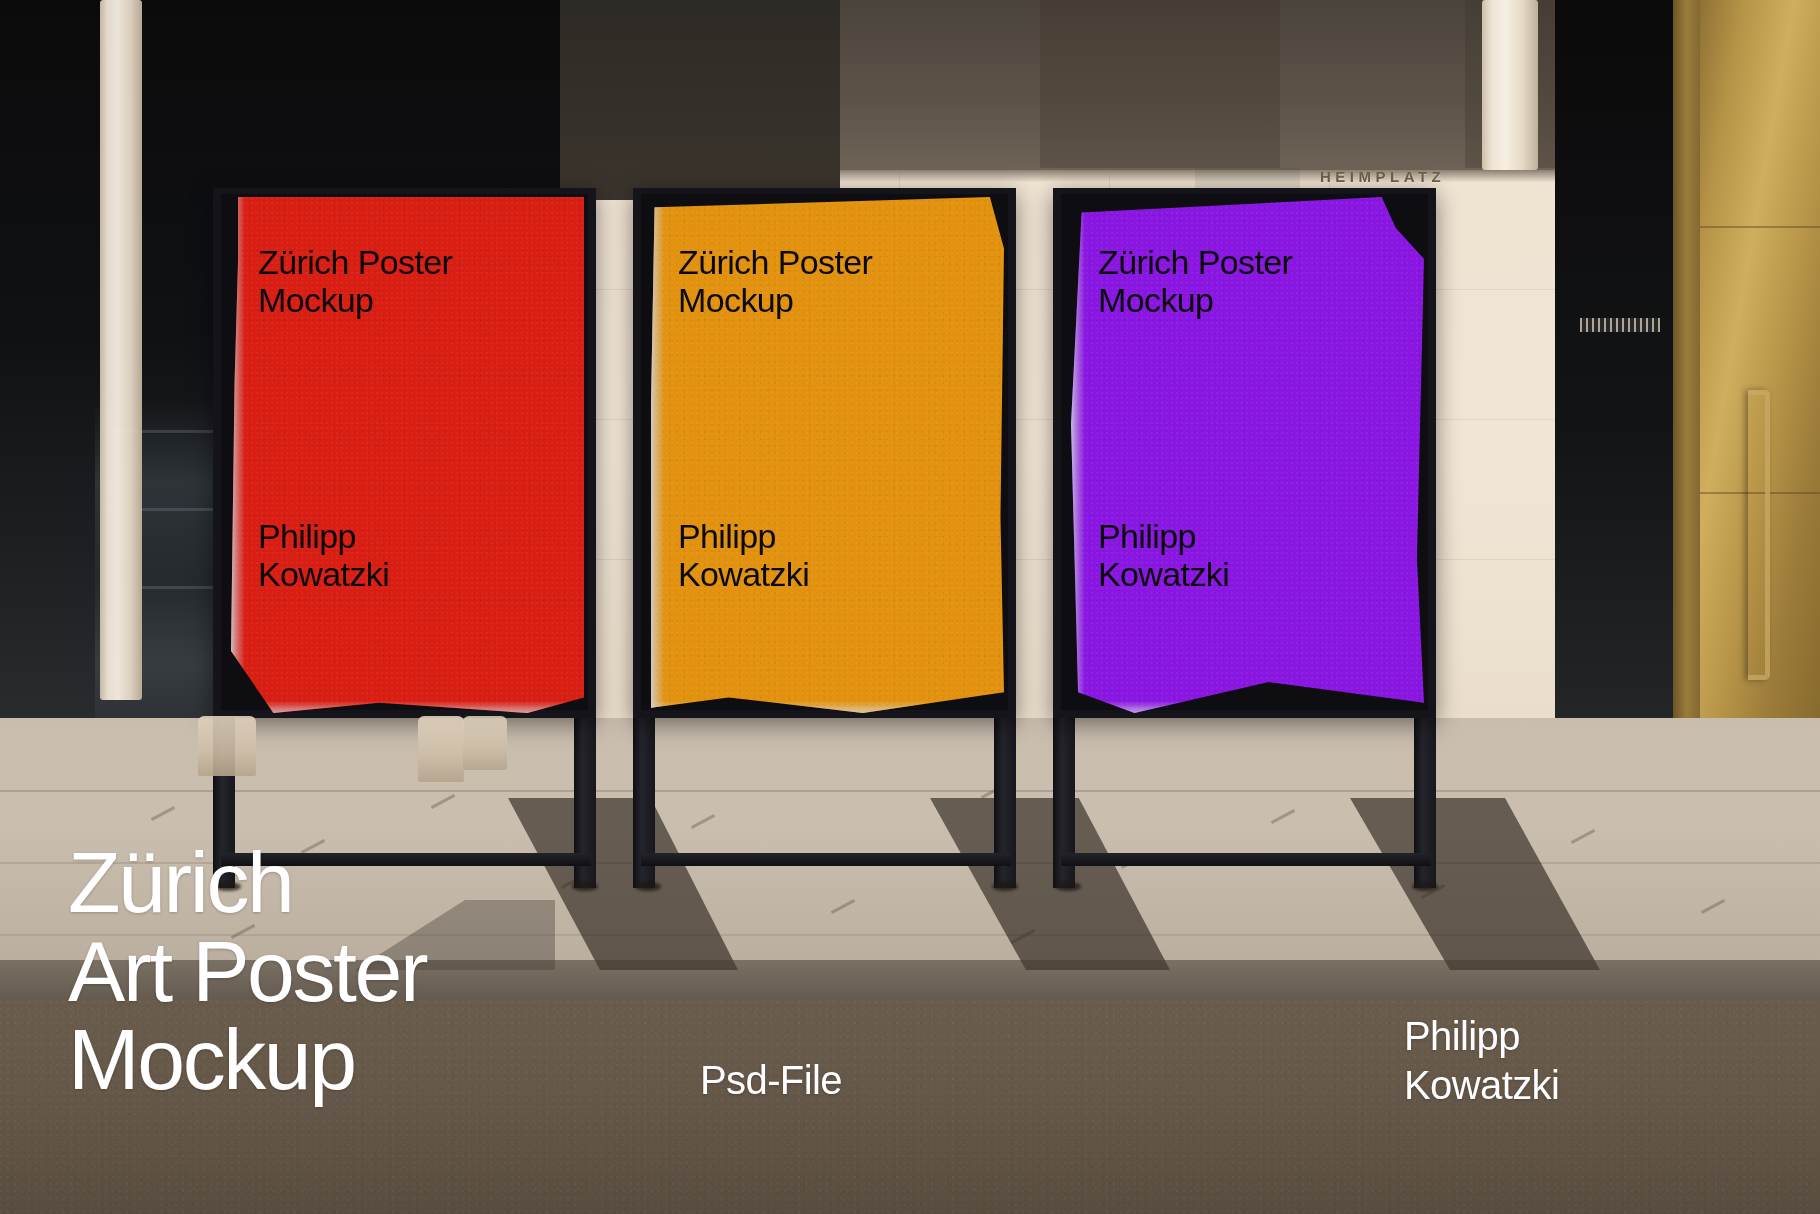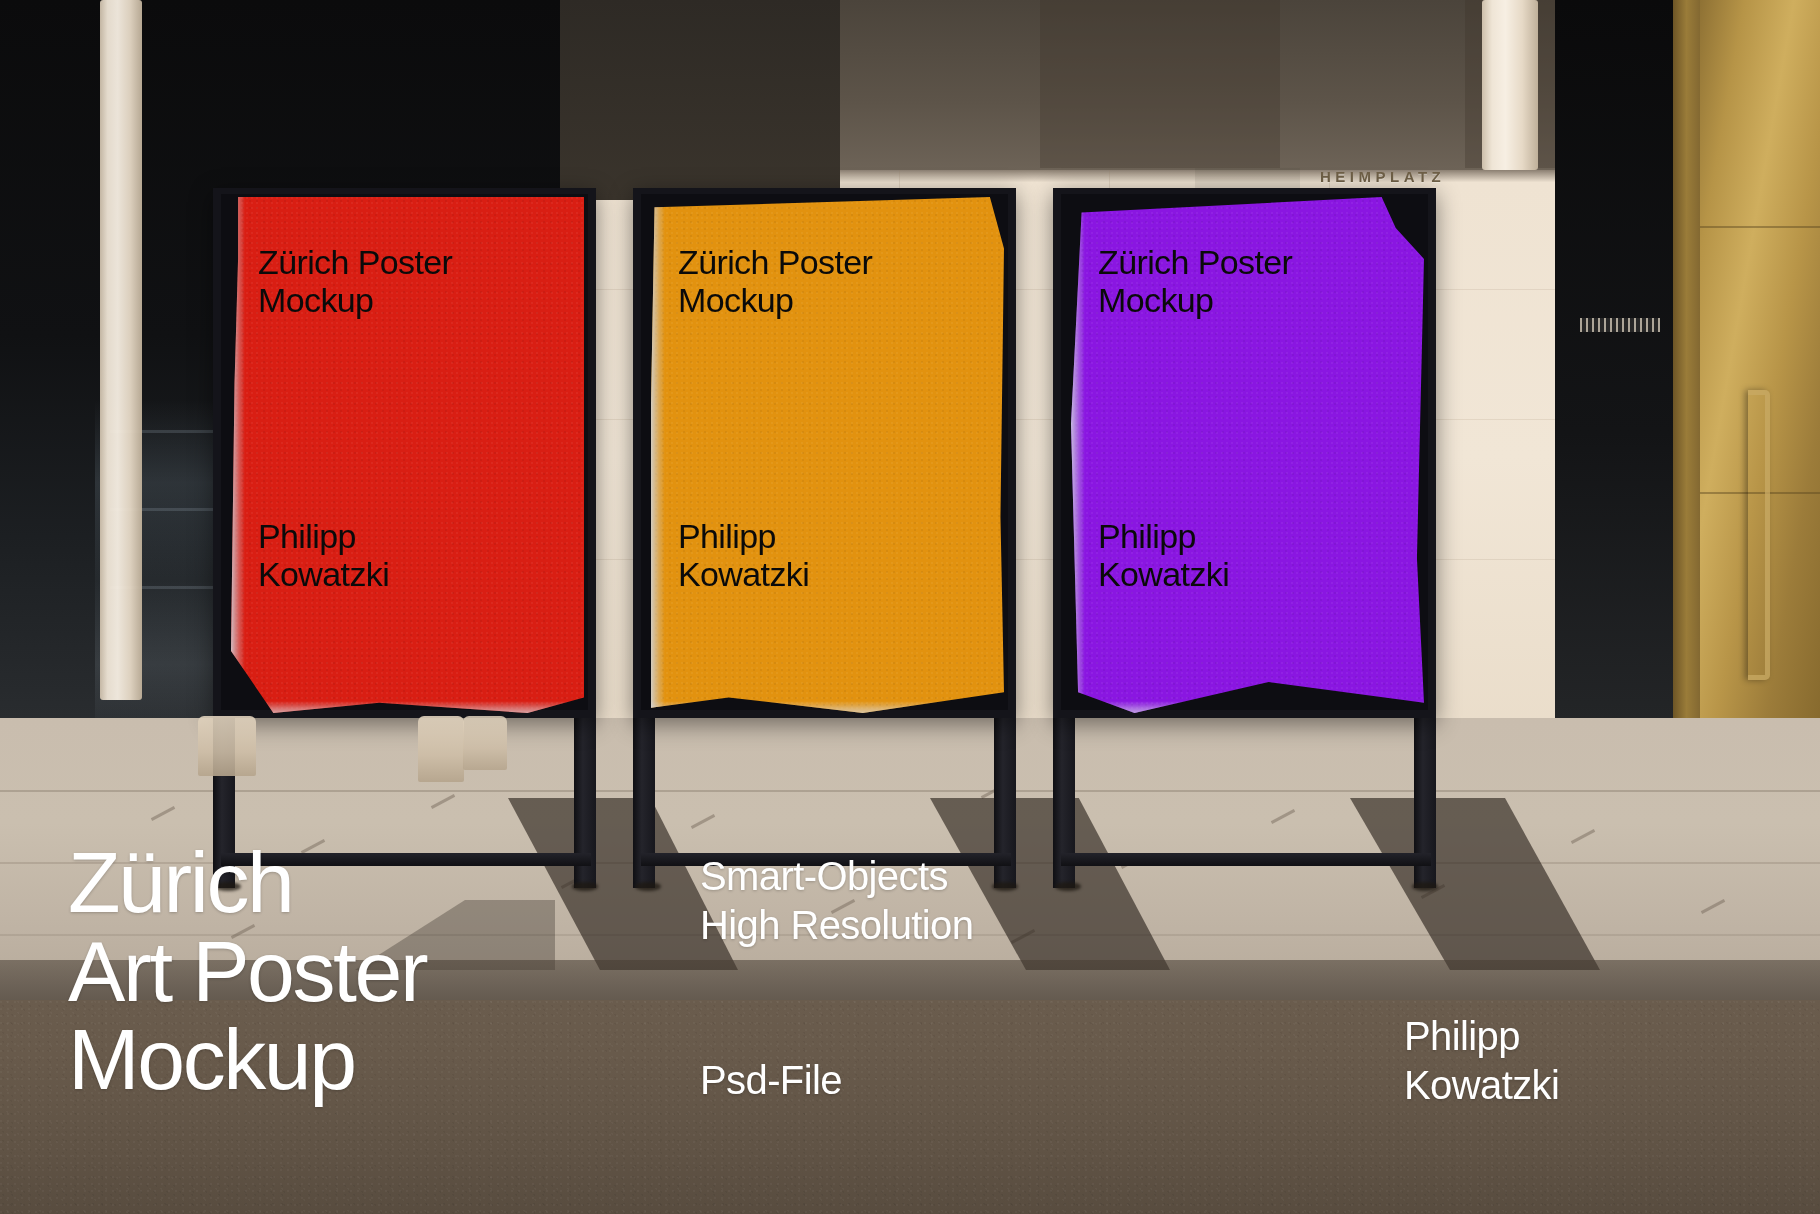--- a/index.html
+++ b/index.html
@@ -390,21 +390,19 @@
 Mockup</div>
       <div class="poster-text" style="left:27px;top:320px;font-size:34px;">Philipp
 Kowatzki</div>
     </div>
   </div>
 
   <div class="overlay-text" id="headline">Zürich
 Art Poster
 Mockup</div>
 
-  <div class="overlay-text" id="feature-text">Smart-Objects
-High Resolution</div>
 
   <div class="overlay-text" id="filetype-text">Psd-File</div>
 
   <div class="overlay-text" id="credit-text">Philipp
 Kowatzki</div>
 
 </div>
 
 </body></html>

